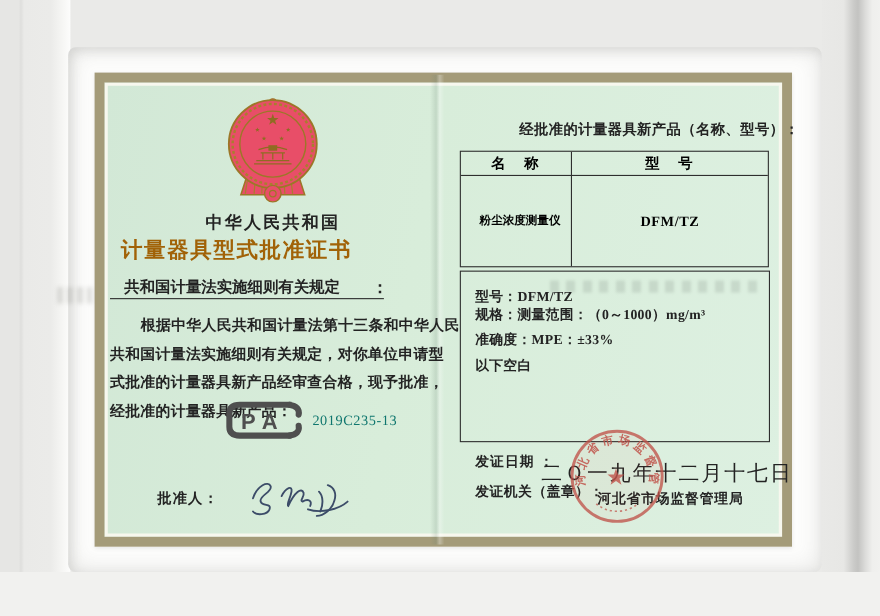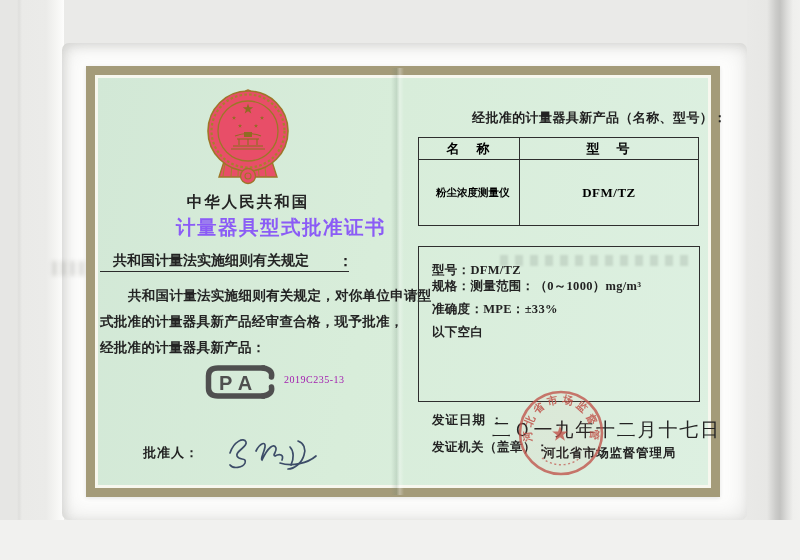--- a/index.html
+++ b/index.html
@@ -26,32 +26,32 @@
   .fold{left:391px;top:68px;width:13px;height:427px;
     background:linear-gradient(90deg,rgba(105,130,112,0) 0%,rgba(105,130,112,0.20) 42%,rgba(255,255,255,0.30) 68%,rgba(105,130,112,0) 100%);}
 
   
   .cn{color:#232323;}
   .serif{font-family:"Liberation Serif","DejaVu Serif",serif;}
   .ghost{filter:blur(1.3px);opacity:0.45;
     background:repeating-linear-gradient(90deg,rgba(135,148,138,0.55) 0 8px,rgba(135,148,138,0) 8px 15px);}
 
   .country{left:148px;top:192px;width:200px;text-align:center;font-size:15.5px;font-weight:bold;letter-spacing:2px;}
-  .title{left:110px;top:214px;width:276px;text-align:right;font-size:19.5px;font-weight:bold;letter-spacing:1.5px;color:#8b5cf6;}
+  .title{left:110px;top:214px;width:276px;text-align:left;font-size:19.5px;font-weight:bold;letter-spacing:1.5px;color:#a16207;}
   .recipient{left:100px;top:250px;width:236px;height:21px;line-height:21px;border-bottom:1.5px solid #2b2b2b;
     padding-left:13px;font-size:14px;font-weight:bold;}
   .recipient-colon{left:338px;top:252px;font-size:15px;font-weight:bold;}
   .body-par{left:100px;top:283px;width:303px;}
   .body-par div{line-height:26px;font-size:13.5px;font-weight:bold;letter-spacing:0.3px;white-space:nowrap;}
   .body-par div:first-child{text-indent:28px;}
-  .cpa-number{left:284px;top:374px;font-size:10px;color:#a21caf;letter-spacing:0.5px;}
+  .cpa-number{left:284px;top:374px;font-size:13px;color:#0f766e;letter-spacing:0.5px;}
   .approver{left:143px;top:444px;font-size:13px;font-weight:bold;letter-spacing:1px;}
 
   .r-heading{left:433px;top:109px;font-size:13px;font-weight:bold;letter-spacing:0.4px;margin-left:39px;}
-  .ptable{left:418px;top:137px;width:281px;height:89px;box-sizing:border-box;border:1.2px solid #2e2e2e;
+  .ptable{left:418px;top:137px;width:281px;height:106px;box-sizing:border-box;border:1.2px solid #2e2e2e;
     display:grid;grid-template-columns:101px 1fr;grid-template-rows:22px 1fr;}
   .ptable>div{display:flex;align-items:center;justify-content:center;}
   .ptable .bR{border-right:1.2px solid #2e2e2e;}
   .ptable .bB{border-bottom:1.2px solid #2e2e2e;}
   .th{font-size:13px;font-weight:bold;letter-spacing:2px;}
   .cell-name{font-size:10.5px;font-weight:bold;justify-content:flex-start !important;padding-left:17px;}
   .cell-model{font-size:13px;font-weight:bold;letter-spacing:0.5px;}
 
   .specbox{left:418px;top:246px;width:282px;height:156px;box-sizing:border-box;border:1.2px solid #2e2e2e;}
   .specline{position:absolute;left:13px;font-size:12.5px;font-weight:bold;letter-spacing:0.3px;white-space:nowrap;}
@@ -115,20 +115,21 @@
     <circle cx="43" cy="89" r="3" fill="none" stroke="#9c7728" stroke-width="1.1"></circle>
   </svg>
 
   <div class="abs cn country">中华人民共和国</div>
   <div class="abs cn title">计量器具型式批准证书</div>
 
   <div class="abs cn recipient">共和国计量法实施细则有关规定</div>
   <div class="abs cn recipient-colon">：</div>
 
   <div class="abs cn body-par">
+    <div>根据中华人民共和国计量法第十三条和中华人民</div>
     <div>共和国计量法实施细则有关规定，对你单位申请型</div>
     <div>式批准的计量器具新产品经审查合格，现予批准，</div>
     <div>经批准的计量器具新产品：</div>
   </div>
 
   <svg class="abs" style="left:203px;top:363px;" width="76" height="40" viewBox="0 0 76 40">
     <path d="M62,5 H15 Q5.5,5 5.5,13 V25 Q5.5,33 15,33 H62" fill="none" stroke="#4f4f4f" stroke-width="5.5"></path>
     <path d="M60,5 Q70,6.5 68.5,14" fill="none" stroke="#4f4f4f" stroke-width="5.5" stroke-linecap="round"></path>
     <path d="M60,33 Q70,31.5 68.5,24" fill="none" stroke="#4f4f4f" stroke-width="5.5" stroke-linecap="round"></path>
     <text x="16" y="27" font-size="20" font-weight="bold" letter-spacing="7" fill="#4f4f4f" font-family="Liberation Sans, sans-serif">PA</text>

